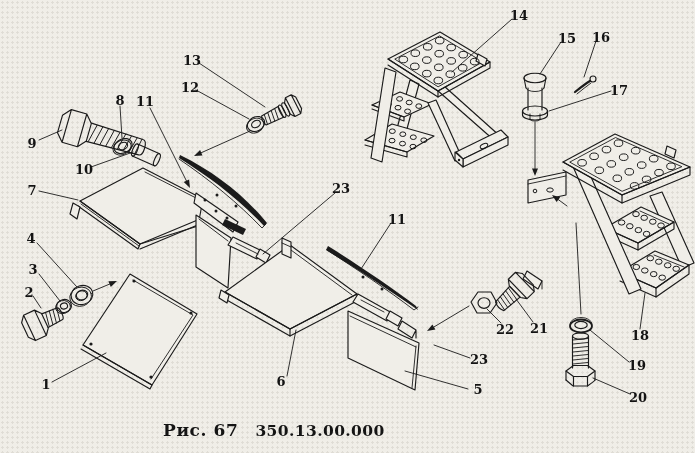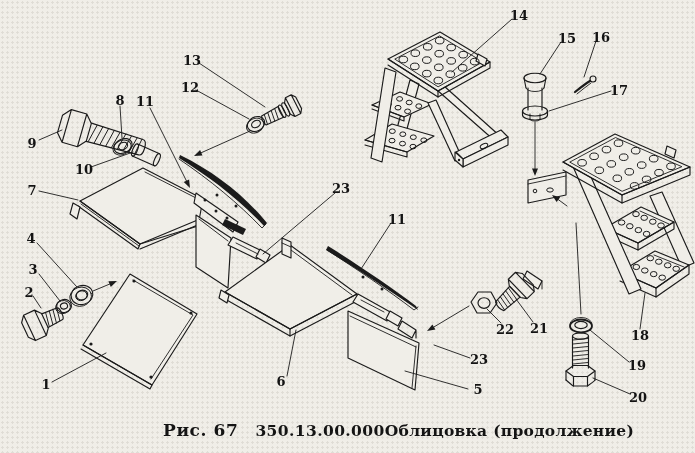--- a/index.html
+++ b/index.html
@@ -16,21 +16,21 @@
   .op{fill:#f0eee8;stroke:#1b1b1b;stroke-width:1.15;stroke-linejoin:round;}
   .solid{fill:#1b1b1b;stroke:none;}
   .hole{fill:none;stroke:#1b1b1b;stroke-width:1;}
   .dot{fill:#1b1b1b;stroke:none;}
   .part-num{font-family:"DejaVu Serif","Liberation Serif",serif;font-weight:bold;font-size:13px;fill:#131313;}
   .caption{
     position:absolute;left:163px;top:420px;display:flex;align-items:baseline;
     white-space:nowrap;color:#141414;text-align:center;
   }
   .fig-label{font-weight:900;font-size:17px;letter-spacing:0.6px;margin-right:17px;}
-  .fig-code{font-weight:bold;font-size:15.5px;letter-spacing:0.4px;margin-right:0;}
+  .fig-code{font-weight:bold;font-size:15.5px;letter-spacing:0.4px;margin-right:7px;}
   .fig-title{font-weight:bold;font-size:15.5px;letter-spacing:0.3px;}
 </style>
 </head>
 <body>
 
 <div class="page">
 <svg width="695" height="453" viewBox="0 0 695 453">
 
   <g>
     <polygon class="op" points="143,168 203,199 198,226 140,244 80,201"></polygon>
@@ -386,15 +386,14 @@
         <text x="638" y="397" text-anchor="middle" dominant-baseline="central" class="part-num">20</text>
         <text x="539" y="328" text-anchor="middle" dominant-baseline="central" class="part-num">21</text>
         <text x="505" y="329" text-anchor="middle" dominant-baseline="central" class="part-num">22</text>
         <text x="479" y="359" text-anchor="middle" dominant-baseline="central" class="part-num">23</text>
       </g>
 </svg>
 
 <div class="caption">
   <span class="fig-label">Рис. 67</span>
   <span class="fig-code">350.13.00.000</span>
-  <span class="fig-title">Облицовка (продолжение)</span>
 </div>
 </div>
 
 </body></html>

